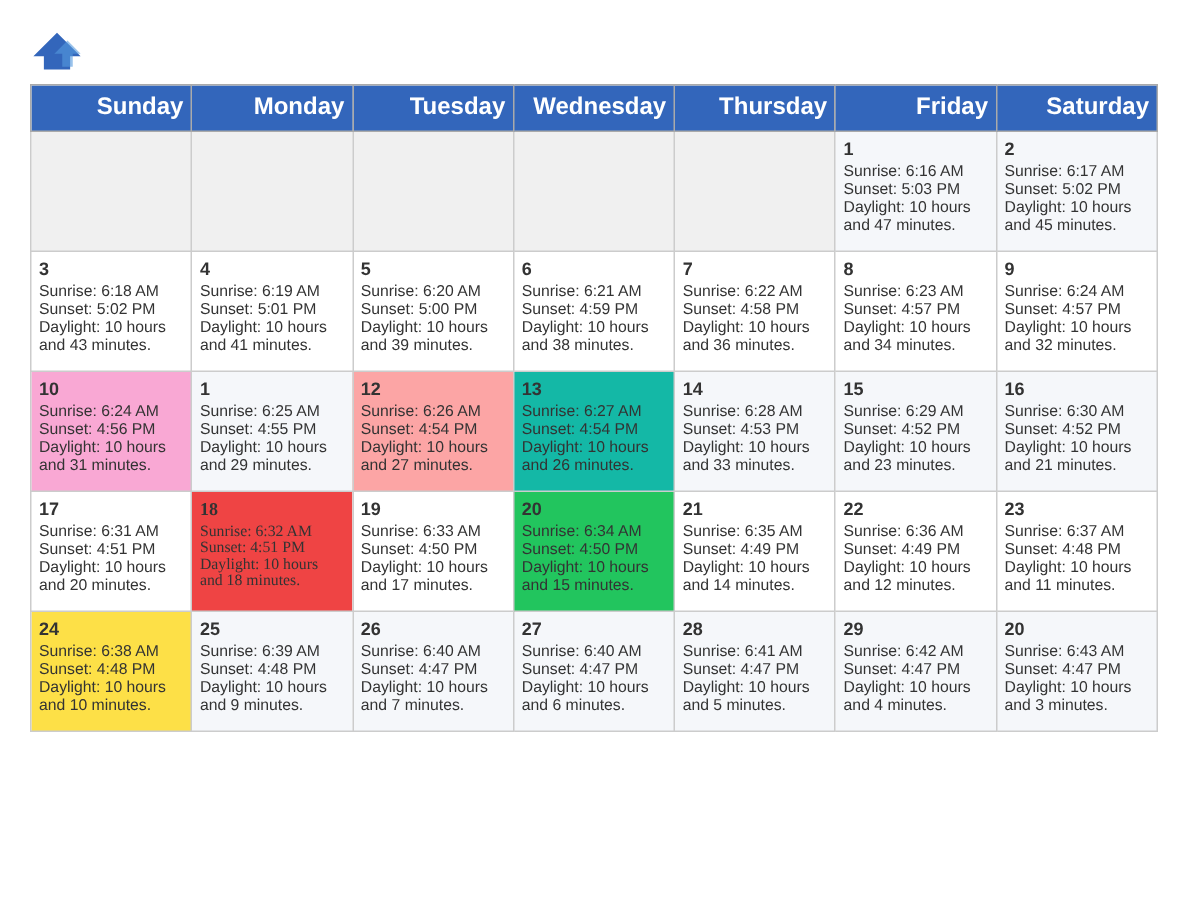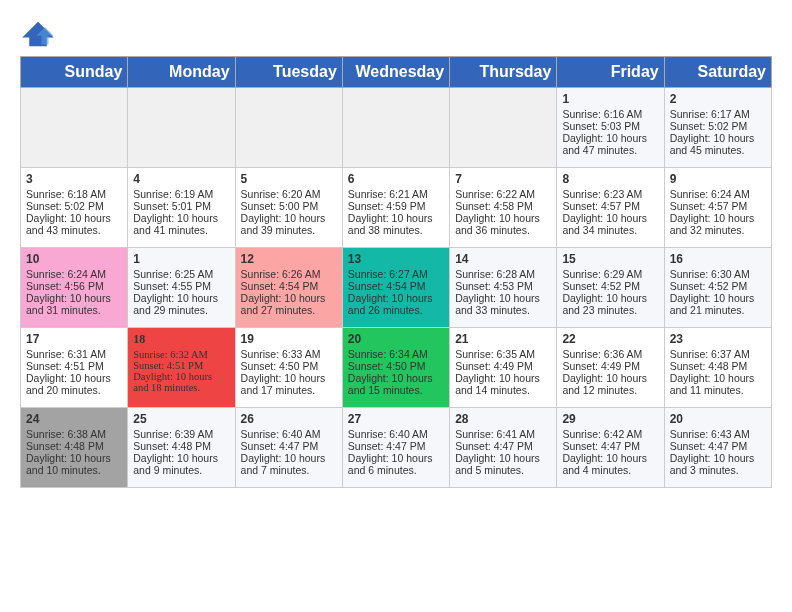--- a/index.html
+++ b/index.html
@@ -147,21 +147,21 @@
       <tr>
         <td style="background: rgb(255, 255, 255);"><span class="day-number">17</span><span>Sunrise: 6:31 AM</span><br><span>Sunset: 4:51 PM</span><br><span>Daylight: 10 hours and 20 minutes.</span></td>
         <td style="background: #ef4444; font-family: Liberation Serif, serif;"><span class="day-number">18</span><span>Sunrise: 6:32 AM</span><br><span>Sunset: 4:51 PM</span><br><span>Daylight: 10 hours and 18 minutes.</span></td>
         <td style="background: rgb(255, 255, 255);"><span class="day-number">19</span><span>Sunrise: 6:33 AM</span><br><span>Sunset: 4:50 PM</span><br><span>Daylight: 10 hours and 17 minutes.</span></td>
         <td style="background: #22c55e;"><span class="day-number">20</span><span>Sunrise: 6:34 AM</span><br><span>Sunset: 4:50 PM</span><br><span>Daylight: 10 hours and 15 minutes.</span></td>
         <td style="background: rgb(255, 255, 255);"><span class="day-number">21</span><span>Sunrise: 6:35 AM</span><br><span>Sunset: 4:49 PM</span><br><span>Daylight: 10 hours and 14 minutes.</span></td>
         <td style="background: rgb(255, 255, 255);"><span class="day-number">22</span><span>Sunrise: 6:36 AM</span><br><span>Sunset: 4:49 PM</span><br><span>Daylight: 10 hours and 12 minutes.</span></td>
         <td style="background: rgb(255, 255, 255);"><span class="day-number">23</span><span>Sunrise: 6:37 AM</span><br><span>Sunset: 4:48 PM</span><br><span>Daylight: 10 hours and 11 minutes.</span></td>
       </tr>
       <tr>
-        <td style="background: #a3a3a3;"><span class="day-number">24</span><span>Sunrise: 6:38 AM</span><br><span>Sunset: 4:48 PM</span><br><span>Daylight: 10 hours and 10 minutes.</span></td>
+        <td style="background: #fde047;"><span class="day-number">24</span><span>Sunrise: 6:38 AM</span><br><span>Sunset: 4:48 PM</span><br><span>Daylight: 10 hours and 10 minutes.</span></td>
         <td style="background: rgb(245, 247, 250);"><span class="day-number">25</span><span>Sunrise: 6:39 AM</span><br><span>Sunset: 4:48 PM</span><br><span>Daylight: 10 hours and 9 minutes.</span></td>
         <td style="background: rgb(245, 247, 250);"><span class="day-number">26</span><span>Sunrise: 6:40 AM</span><br><span>Sunset: 4:47 PM</span><br><span>Daylight: 10 hours and 7 minutes.</span></td>
         <td style="background: rgb(245, 247, 250);"><span class="day-number">27</span><span>Sunrise: 6:40 AM</span><br><span>Sunset: 4:47 PM</span><br><span>Daylight: 10 hours and 6 minutes.</span></td>
         <td style="background: rgb(245, 247, 250);"><span class="day-number">28</span><span>Sunrise: 6:41 AM</span><br><span>Sunset: 4:47 PM</span><br><span>Daylight: 10 hours and 5 minutes.</span></td>
         <td style="background: rgb(245, 247, 250);"><span class="day-number">29</span><span>Sunrise: 6:42 AM</span><br><span>Sunset: 4:47 PM</span><br><span>Daylight: 10 hours and 4 minutes.</span></td>
         <td style="background: rgb(245, 247, 250);"><span class="day-number">20</span><span>Sunrise: 6:43 AM</span><br><span>Sunset: 4:47 PM</span><br><span>Daylight: 10 hours and 3 minutes.</span></td>
       </tr>
     </tbody>
 </table>
 

